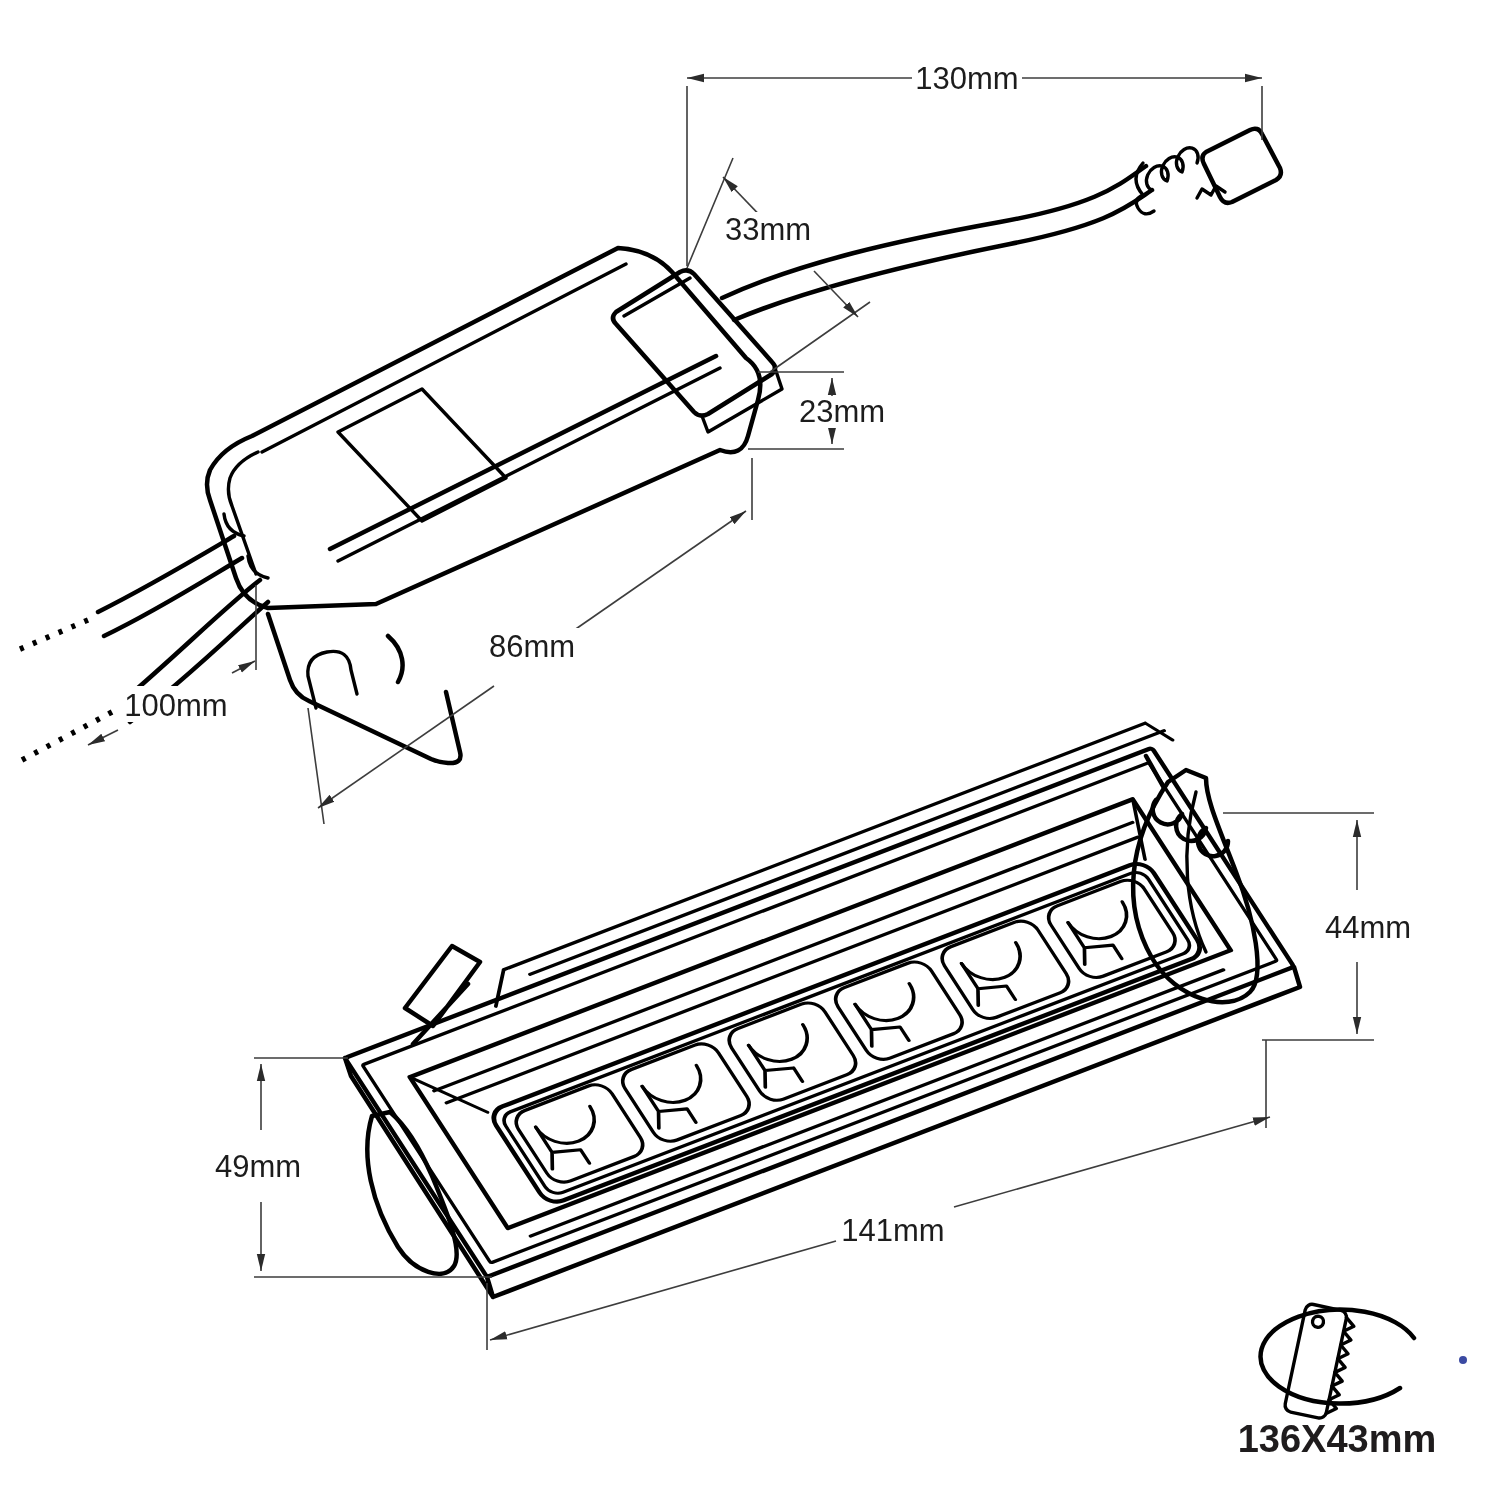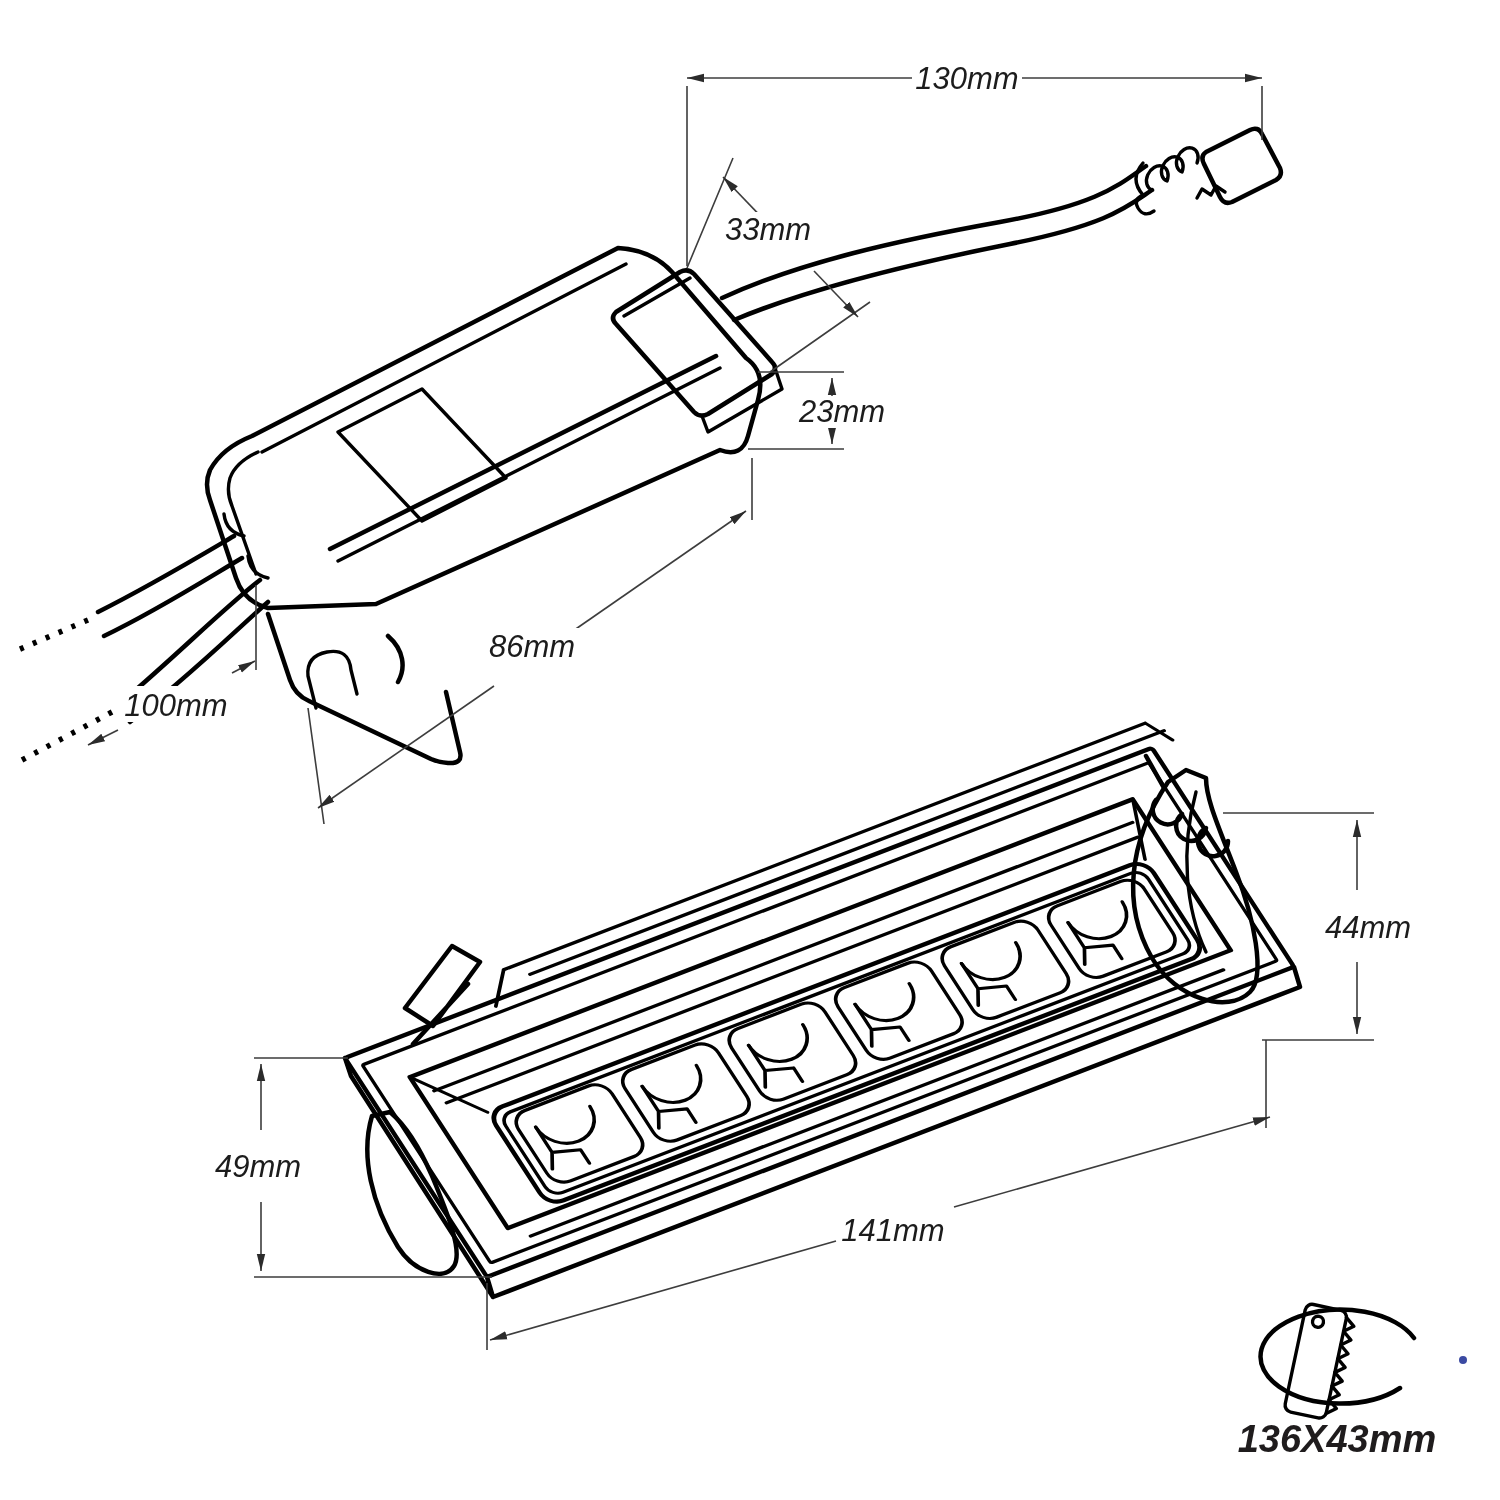--- a/index.html
+++ b/index.html
@@ -1,17 +1,17 @@
 <!DOCTYPE html>
 <html><head>
 <meta charset="utf-8">
 <style>
   html,body{margin:0;padding:0;background:#ffffff;}
   body{font-family:"Liberation Sans", sans-serif;}
-  .stage{width:1500px;height:1500px;position:relative;background:#fff;overflow:hidden;font-style:italic;}
+  .stage{width:1500px;height:1500px;position:relative;background:#fff;overflow:hidden;}
   svg text{font-family:"Liberation Sans", sans-serif;fill:#1c1c1c;}
   .dimtext{font-size:31px;letter-spacing:0px;}
   .cutout-label{font-size:38px;font-weight:bold;fill:#1f1c1d;}
   .draw{stroke:#000;fill:none;stroke-width:4.5;stroke-linejoin:round;stroke-linecap:round;}
   .draw-thin{stroke:#000;fill:none;stroke-width:3.4;stroke-linejoin:round;stroke-linecap:round;}
   .dim{stroke:#3d3d3d;fill:none;stroke-width:1.6;}
   .dimbg{fill:#ffffff;stroke:none;}
 </style>
 </head>
 <body>

